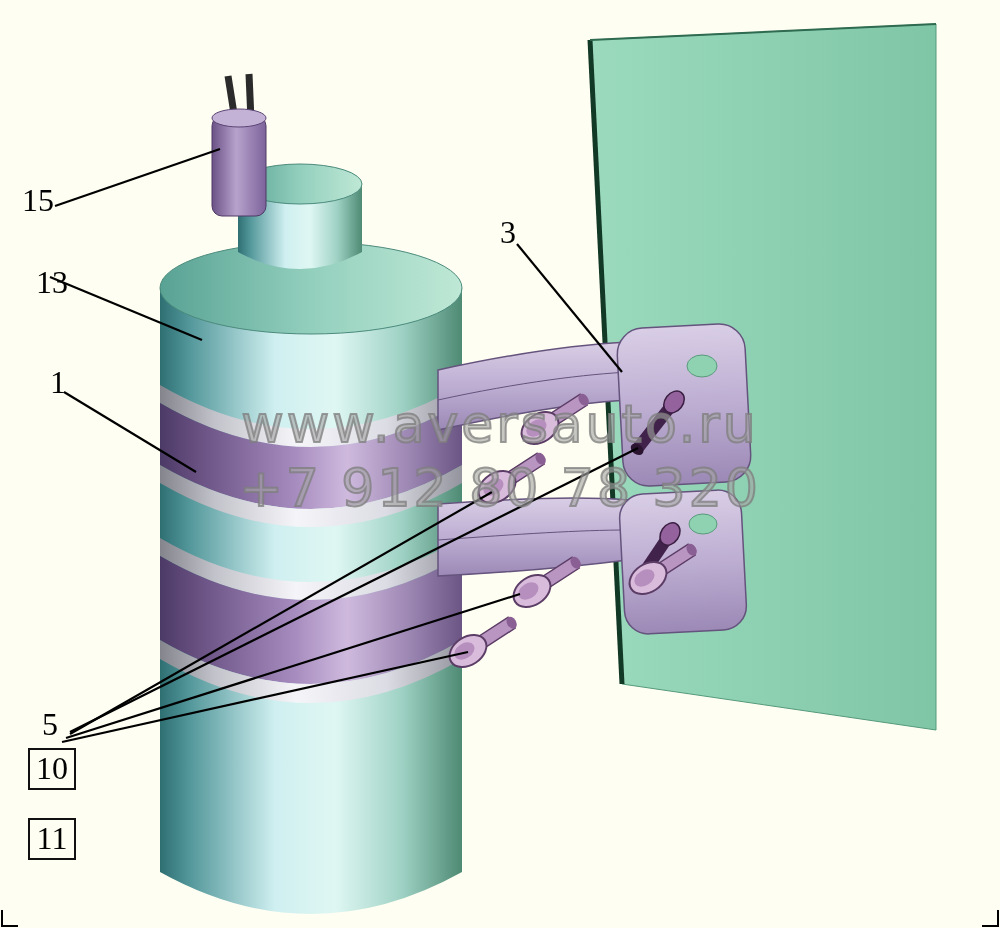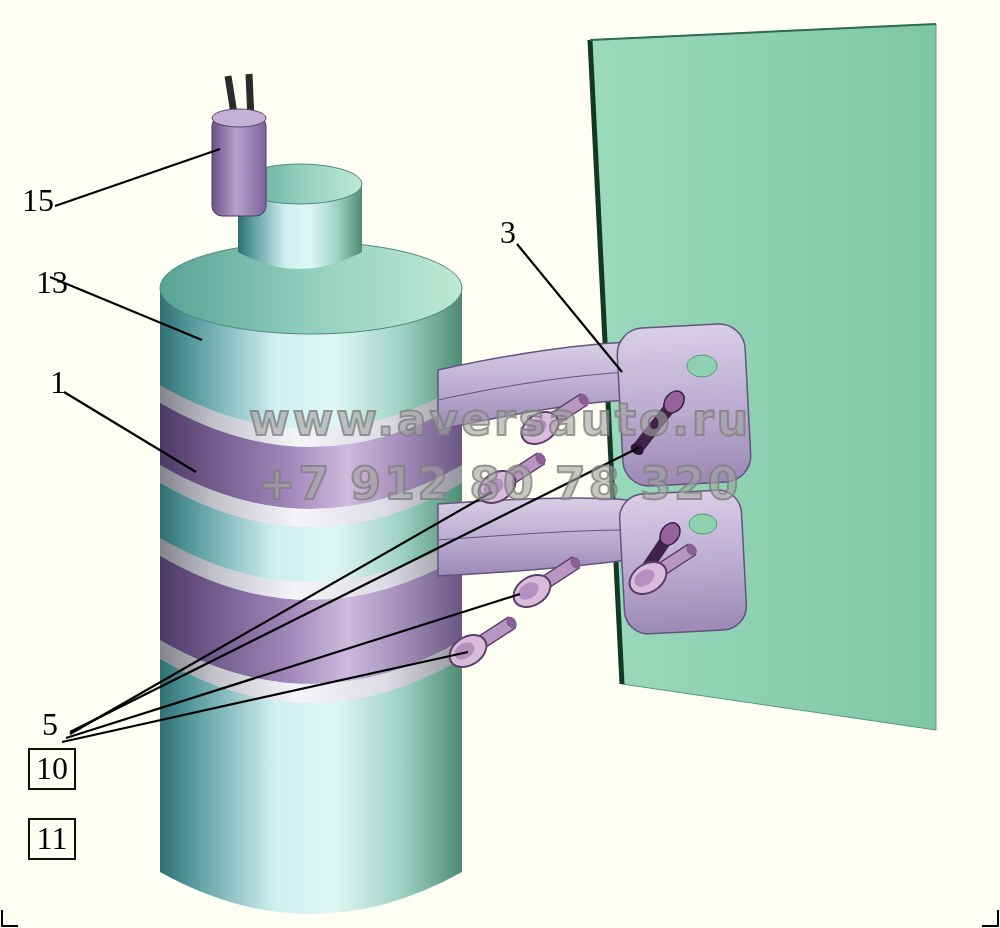--- a/index.html
+++ b/index.html
@@ -24,22 +24,22 @@
     min-width:36px;
     padding:2px 4px 4px 4px;
     text-align:center;
     background:rgba(255,255,240,0.0);
   }
   .watermark{
     position:absolute;
     left:0;width:100%;
     text-align:center;
     font-family:"DejaVu Sans", sans-serif;
-    font-weight:bold;
-    font-size:44px;
+    font-weight:normal;
+    font-size:52px;
     letter-spacing:3px;
     color:rgba(240,240,240,0.22);
     -webkit-text-stroke:2px rgba(125,125,125,0.75);
     text-shadow:0 0 1px rgba(120,120,120,0.5);
     pointer-events:none;
     white-space:nowrap;
   }
   .wm1{top:394px;}
   .wm2{top:458px;}
 </style>

